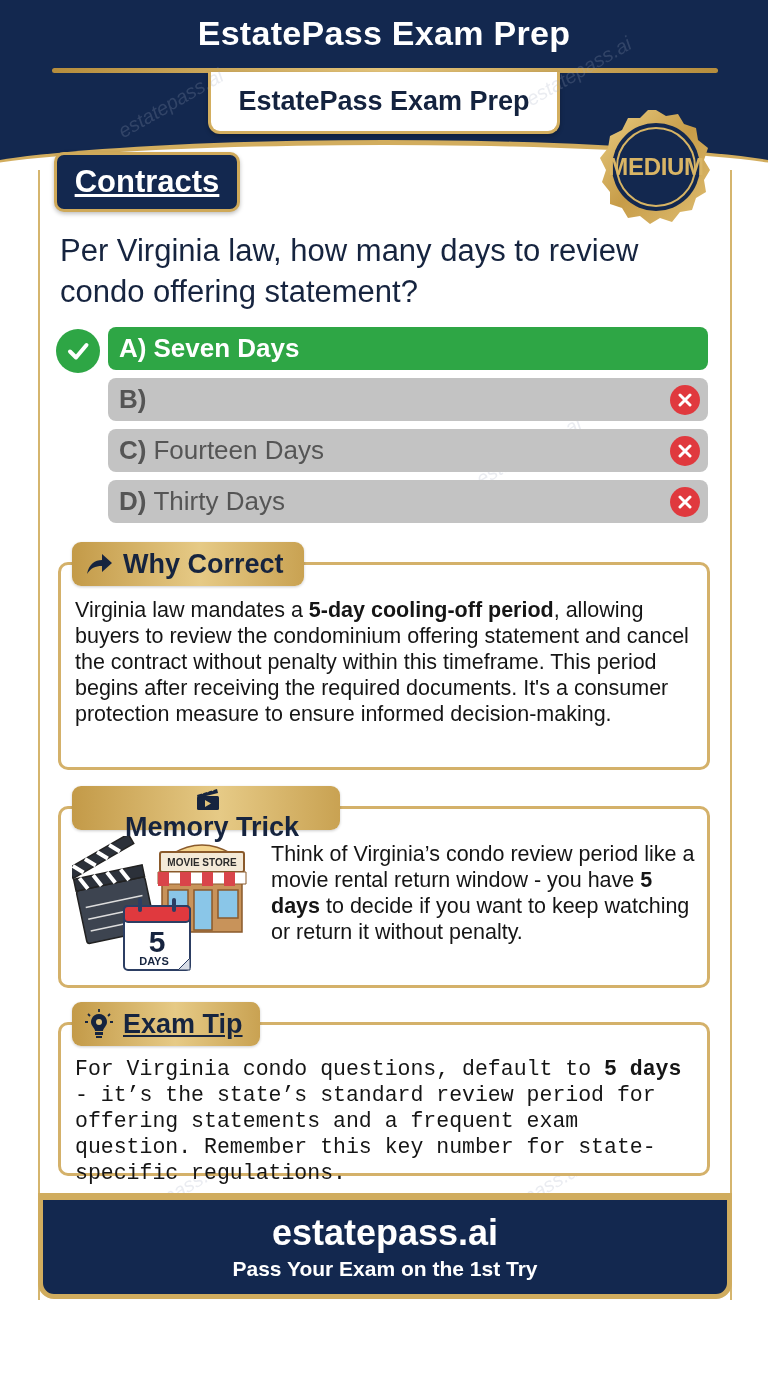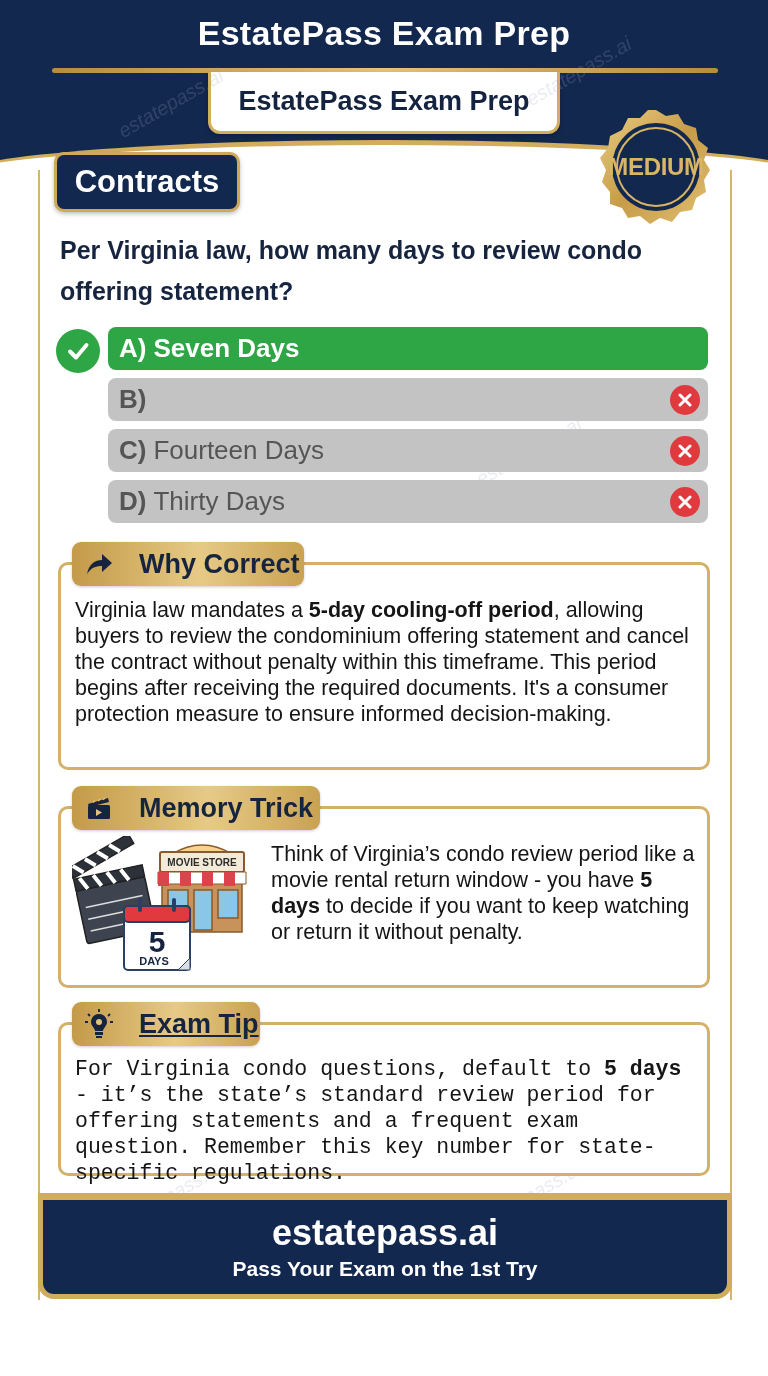--- a/index.html
+++ b/index.html
@@ -40,36 +40,37 @@
     position: absolute; left: 38px; top: 170px; width: 694px; height: 1130px;
     border-left: 2px solid #d5b56e; border-right: 2px solid #d5b56e;
   }
 
   .category-badge {
     position: absolute; left: 54px; top: 152px; width: 186px; height: 60px;
     background: #13284f; border: 3px solid #cfa959; border-radius: 10px;
     color: #ffffff; font-weight: 700; font-size: 31px;
     display: flex; align-items: center; justify-content: center;
     box-shadow: 0 2px 4px rgba(0,0,0,0.25);
+    text-decoration: underline;
   }
 
   .difficulty-seal {
     position: absolute; left: 594px; top: 108px; width: 124px; height: 118px;
   }
   .difficulty-seal svg { position: absolute; left: 0; top: 0; }
   .difficulty-label {
     position: absolute; left: 0; top: 0; width: 124px; height: 118px;
     display: flex; align-items: center; justify-content: center;
     color: #d9b565; font-weight: 700; font-size: 24px; letter-spacing: -0.3px;
   }
 
   
   .question {
     position: absolute; left: 60px; top: 230px; width: 660px;
-    font-weight: 700; font-size: 25px; line-height: 41px; color: #16243f;
+    font-weight: 400; font-size: 31px; line-height: 41px; color: #16243f;
   }
 
   
   .options { position: absolute; left: 56px; top: 327px; width: 654px; }
   .option {
     position: absolute; left: 52px; width: 600px; height: 43px;
     border-radius: 8px; display: flex; align-items: center;
     padding-left: 11px; font-size: 26px;
   }
   .option.correct { background: #2ea645; color: #ffffff; font-weight: 700; }
@@ -91,21 +92,20 @@
   .section-box {
     position: absolute; left: 58px; width: 652px;
     border: 3px solid #d4b16a; border-radius: 10px; background: #ffffff;
   }
   .section-tab {
     position: absolute; height: 44px; border-radius: 9px;
     background: linear-gradient(90deg, #c39a48 0%, #e6ca86 55%, #c9a252 100%);
     display: flex; align-items: center; padding-left: 12px;
     font-weight: 700; font-size: 27px; color: #16243f;
     box-shadow: 0 1px 3px rgba(0,0,0,0.2);
-    gap: 16px;
   }
   .section-tab .tab-icon { width: 30px; height: 30px; margin-right: 9px; display: flex; align-items: center; justify-content: center; }
   .section-text {
     position: absolute; font-size: 21.5px; line-height: 26px; color: #151515;
   }
   .section-text b { font-weight: 700; }
 
   
   .footer {
     position: absolute; left: 38px; top: 1193px; width: 694px; height: 106px;
@@ -202,21 +202,21 @@
   <span class="tab-icon">
     <svg width="28" height="24" viewBox="0 0 28 24">
         <path d="M2 22 C4 12 10 8 17 8 L17 2 L27 11 L17 20 L17 14 C10 14 6 16 2 22 Z" fill="#16243f"></path>
       </svg>
   </span>
   <span>Why Correct</span>
 </div>
 <div class="section-text" style="left:75px;top:597px;width:625px;"><span>Virginia law mandates a </span><b>5-day cooling-off period</b><span>, allowing buyers to review the condominium offering statement and cancel the contract without penalty within this timeframe. This period begins after receiving the required documents. It's a consumer protection measure to ensure informed decision-making.</span></div>
 
 <div class="section-box" style="top:806px;height:182px;"></div>
-<div class="section-tab" style="left:72px;top:786px;width:248px;">
+<div class="section-tab" style="left:72px;top:786px;width:268px;flex-direction:column;">
   <span class="tab-icon">
     <svg width="26" height="26" viewBox="0 0 26 26">
       <rect x="2" y="10" width="22" height="14" rx="1.5" fill="#16243f"></rect>
       <path d="M2 9 L22 3 L23 7 L3 12 Z" fill="#16243f"></path>
       <path d="M7 7.5 L9 5.5 M12 6 L14 4 M17 4.7 L19 3" stroke="#e0c27b" stroke-width="1.5"></path>
       <path d="M10 14 L10 21 L16 17.5 Z" fill="#e0c27b"></path>
     </svg>
   </span>
   <span>Memory Trick</span>
 </div>

